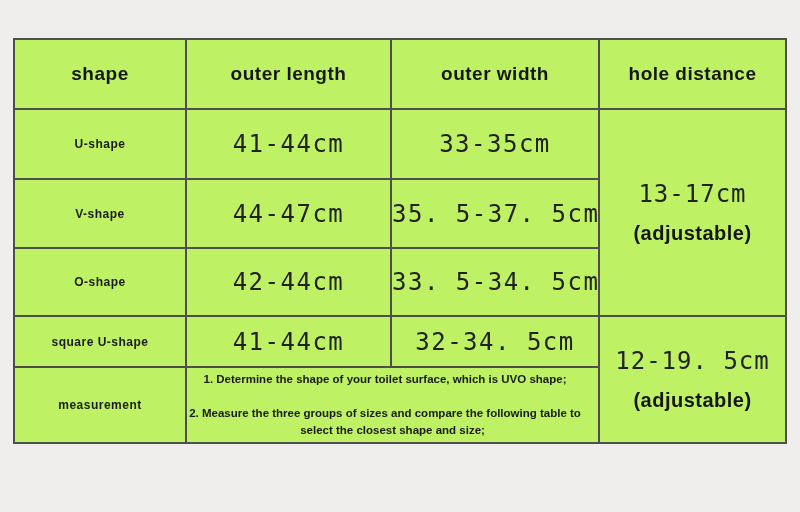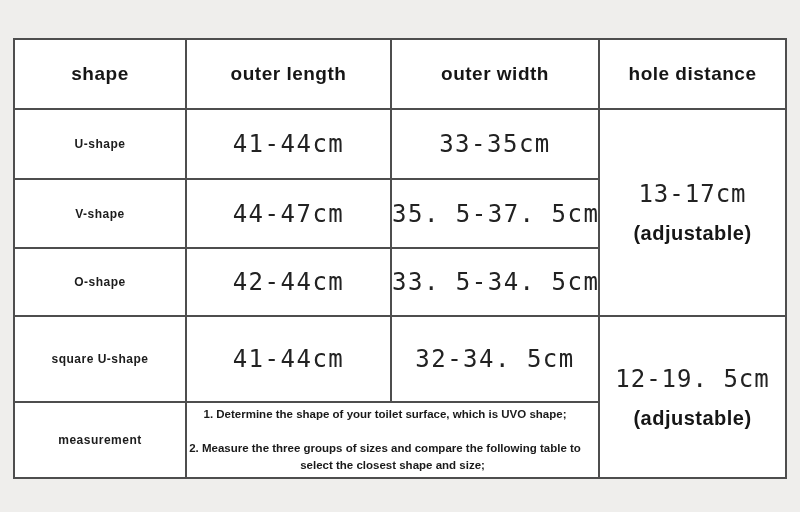--- a/index.html
+++ b/index.html
@@ -19,21 +19,21 @@
     width: 800px;
     height: 512px;
   }
   table.size-table {
     position: absolute;
     left: 13px;
     top: 38px;
     width: 772px;
     border-collapse: collapse;
     table-layout: fixed;
-    background: #ffffff;
+    background: #bef264;
   }
   table.size-table td, table.size-table th {
     border: 2px solid #4e4e4e;
     padding: 0;
     text-align: center;
     vertical-align: middle;
     overflow: hidden;
   }
   th.hdr {
     font-size: 19px;
@@ -116,21 +116,21 @@
     <tr style="height:69px">
       <td class="shape-label">V-shape</td>
       <td class="value-cell">44-47cm</td>
       <td class="value-cell">35. 5-37. 5cm</td>
     </tr>
     <tr style="height:68px">
       <td class="shape-label">O-shape</td>
       <td class="value-cell">42-44cm</td>
       <td class="value-cell">33. 5-34. 5cm</td>
     </tr>
-    <tr style="height:86px">
+    <tr style="height:51px">
       <td class="shape-label">square U-shape</td>
       <td class="value-cell">41-44cm</td>
       <td class="value-cell">32-34. 5cm</td>
       <td class="hole-cell" rowspan="2">
         <div>12-19. 5cm</div>
         <div class="adjustable">(adjustable)</div>
       </td>
     </tr>
     <tr style="height:76px">
       <td class="shape-label">measurement</td>

